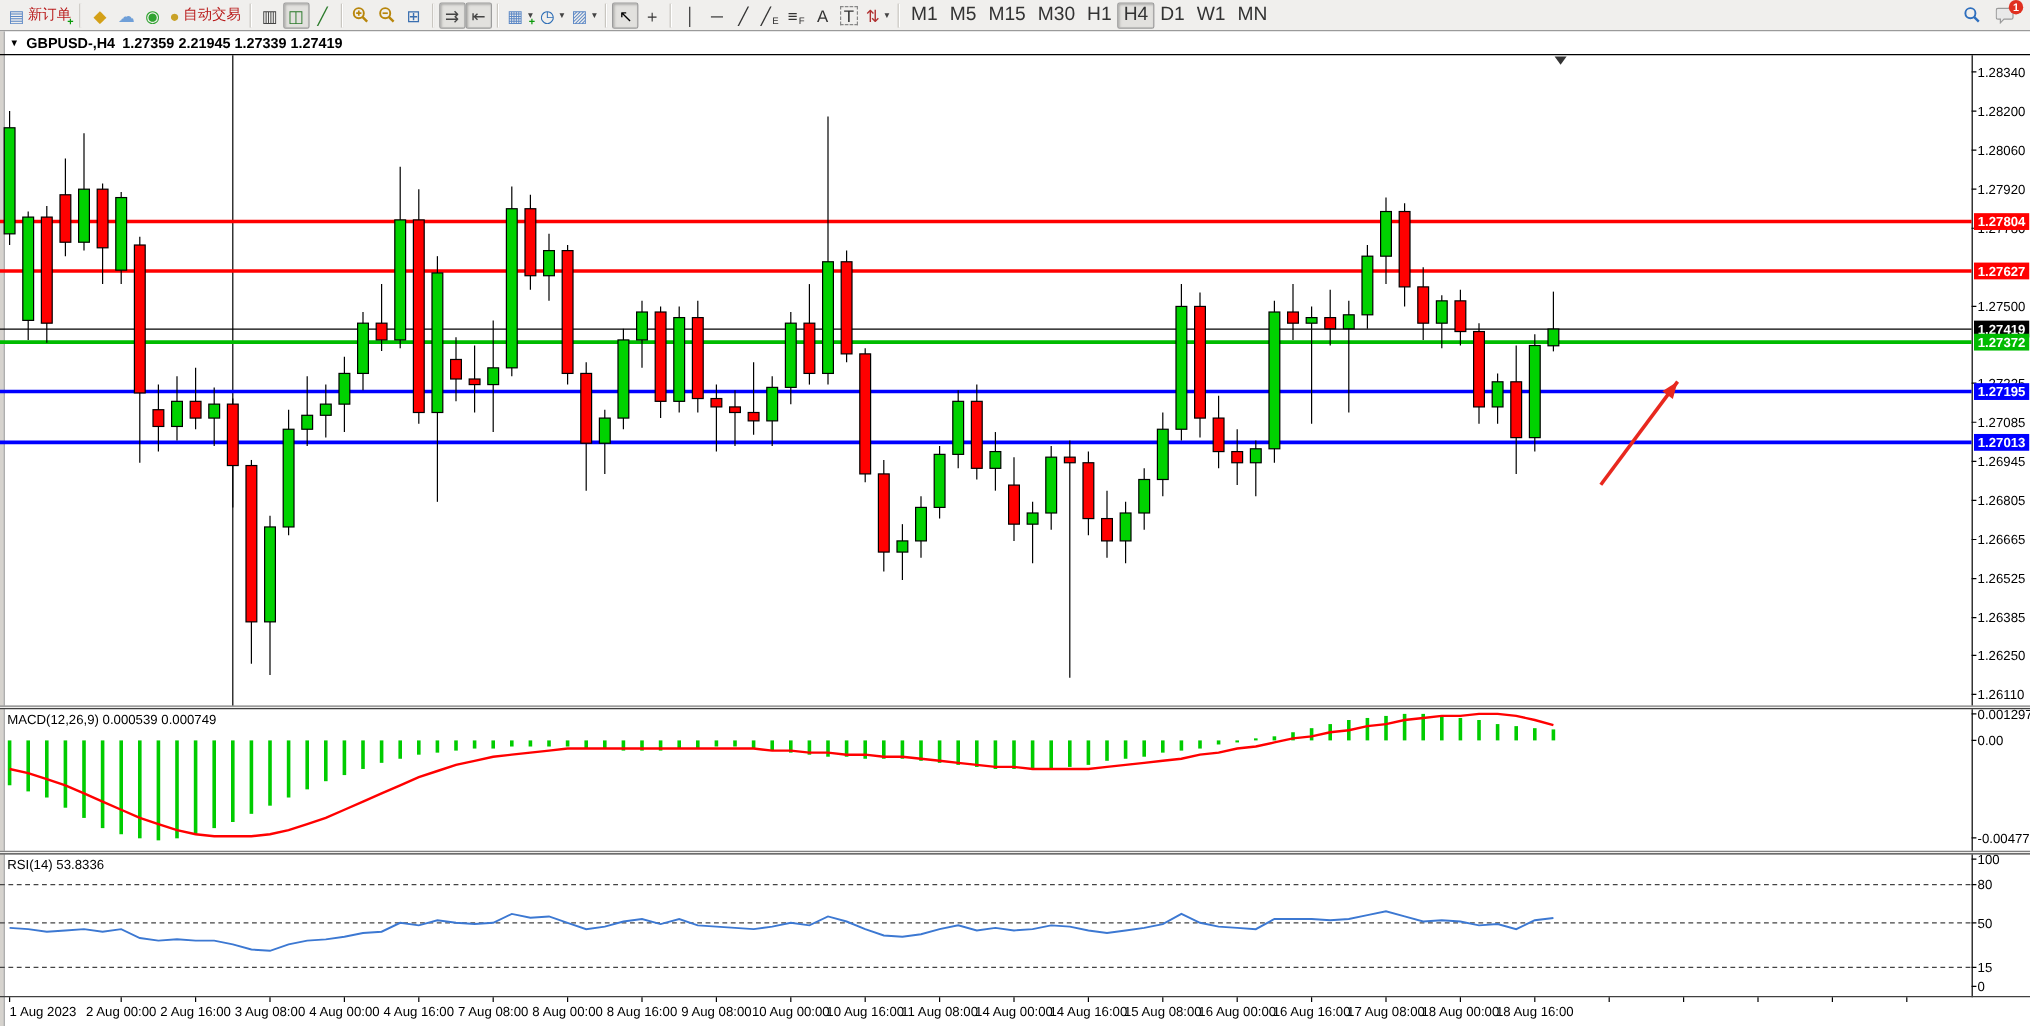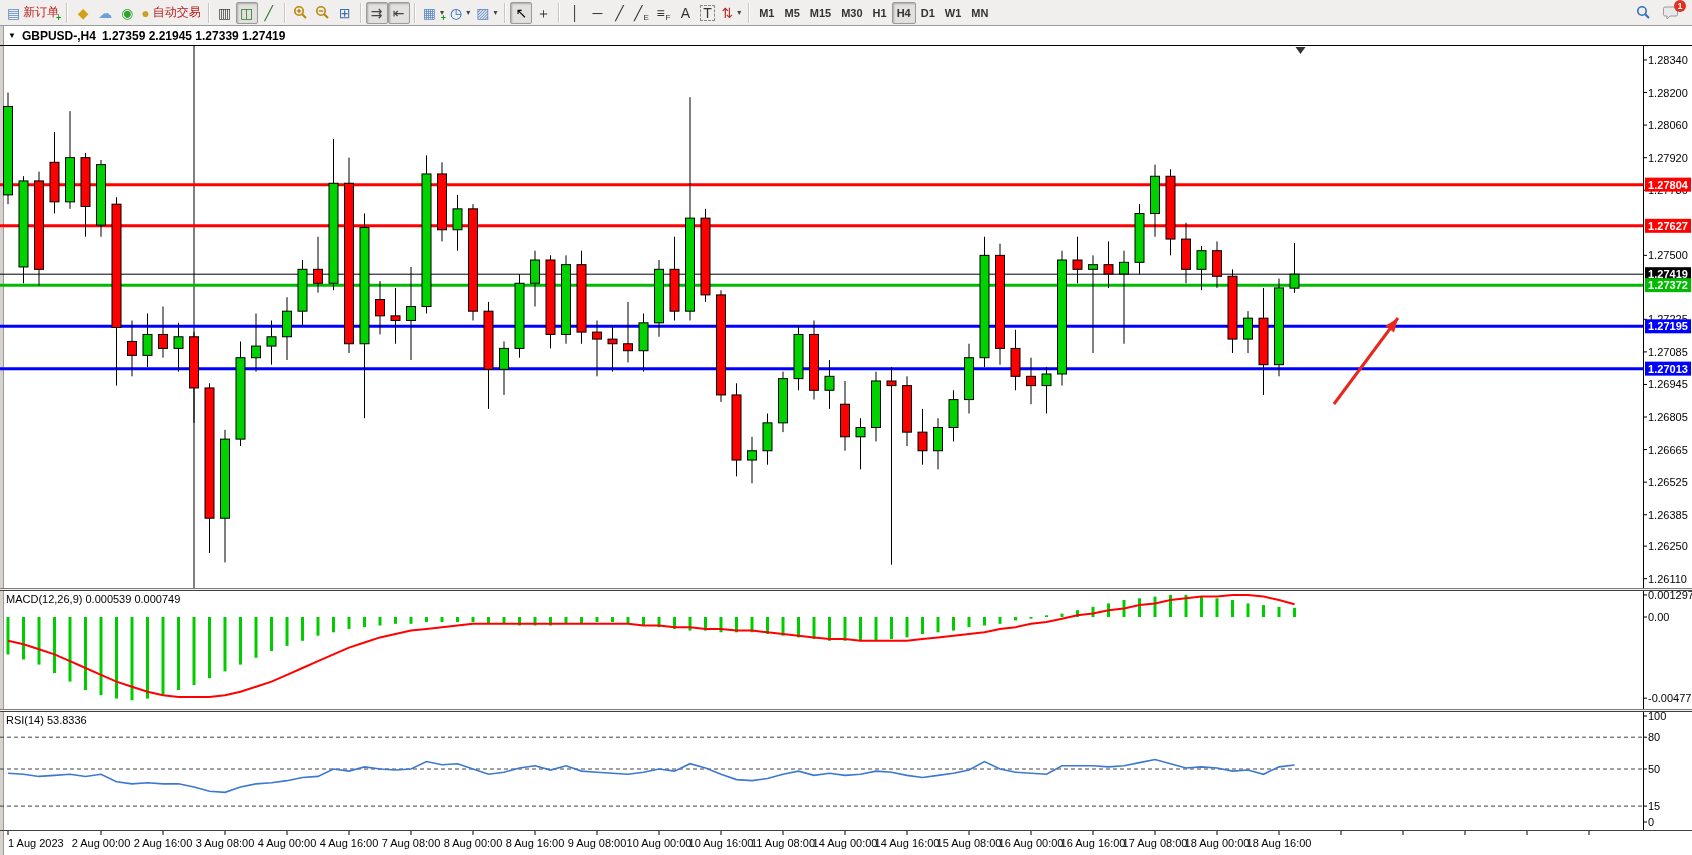--- a/index.html
+++ b/index.html
@@ -12,21 +12,21 @@
   .tb-group{display:flex;align-items:center;}
   .tb-sep{width:1px;height:20px;background:#c9c6c0;border-right:1px solid #fff;margin:0 4px;}
   .tb-btn{position:relative;height:22px;min-width:22px;display:flex;align-items:center;justify-content:center;
     gap:3px;padding:0 2px;border:1px solid transparent;border-radius:2px;cursor:default;box-sizing:border-box;}
   .tb-btn.pressed{background:#e2e1de;border-color:#9b9b9b;box-shadow:inset 1px 1px 2px rgba(0,0,0,.25);}
   .tb-btn .g{font-size:14px;line-height:14px;}
   .tb-label{font-size:12px;color:#b91c1c;white-space:nowrap;}
   .plusmark{position:absolute;right:0;bottom:0;font-size:9px;font-weight:bold;color:#0a9b0a;line-height:9px;}
   .submark{font-size:8px;color:#333;margin-left:-2px;align-self:flex-end;line-height:10px;}
   .caret{font-size:8px;color:#444;margin-left:1px;}
-  .tf-btn{font-size:11px;font-weight:bold;color:#333;padding:0 4px;}
+  .tf-btn{font-size:16px;font-weight:normal;color:#333;padding:0 4px;}
   .boxT{border:1px dashed #888;font-size:10px;line-height:11px;padding:0 2px;}
   #toolbar-right{margin-left:auto;display:flex;align-items:center;gap:6px;padding-right:6px;}
   .badge-red{position:absolute;top:-3px;right:-5px;background:#e03020;color:#fff;border-radius:50%;
     width:12px;height:12px;font-size:9px;font-weight:bold;display:flex;align-items:center;justify-content:center;}
 
   
   #title-row{position:absolute;top:26px;left:4px;height:19px;display:flex;align-items:center;gap:6px;
     font-size:12px;font-weight:bold;color:#000;z-index:4;background:transparent;padding-left:4px;}
   #title-row .tri{font-size:8px;}
 

